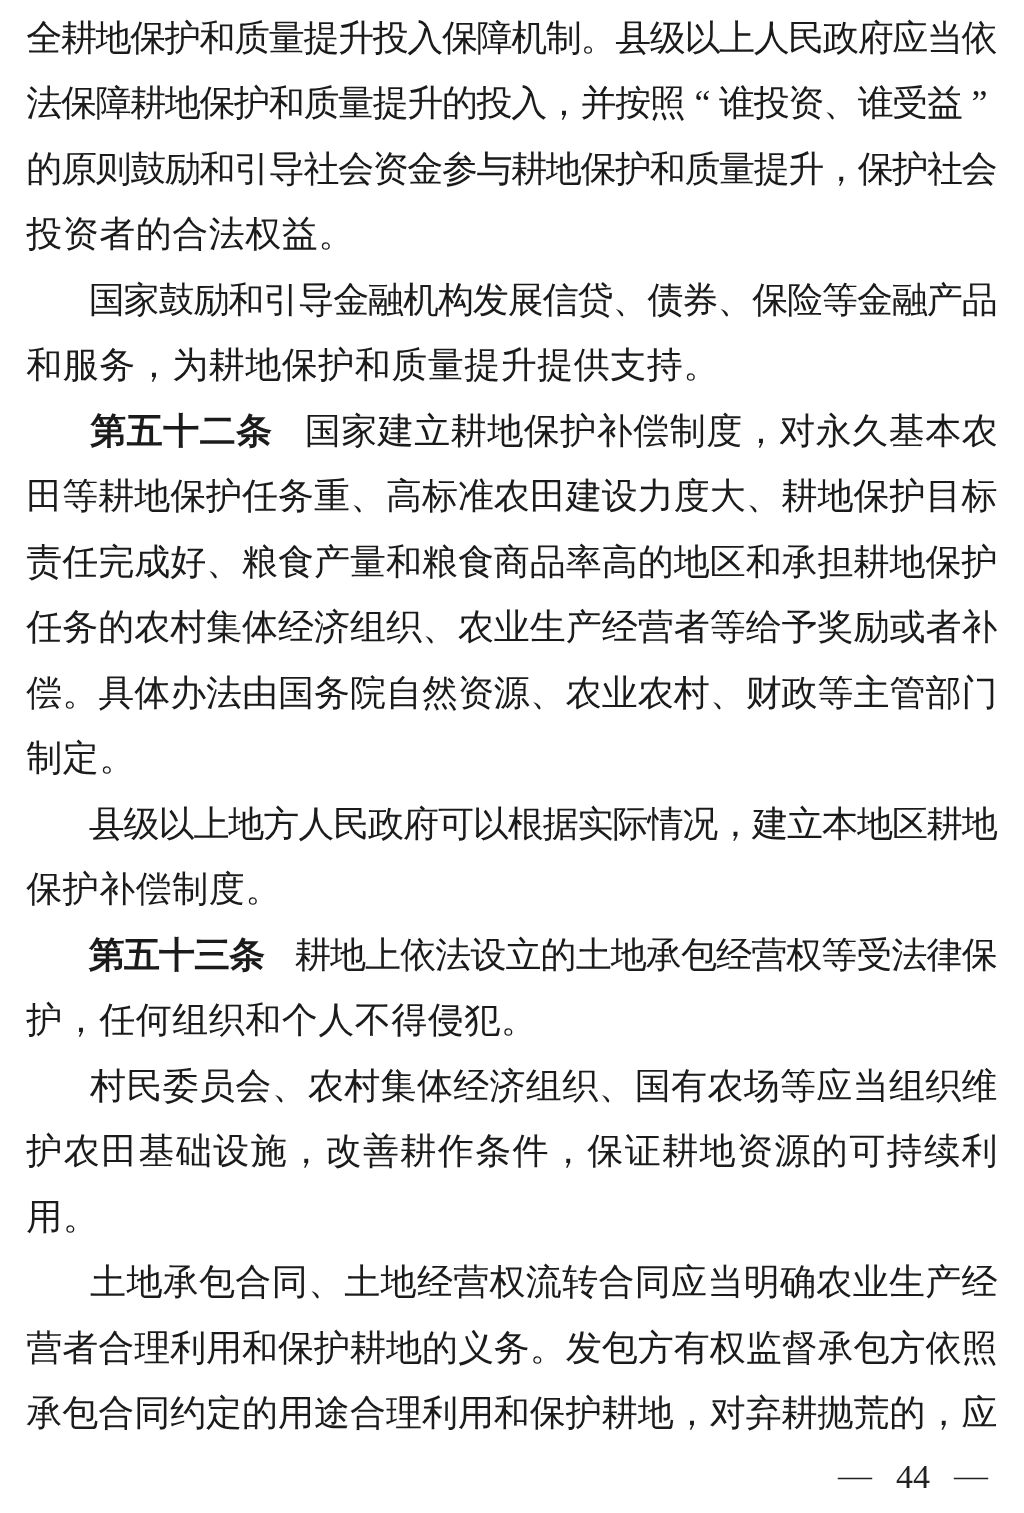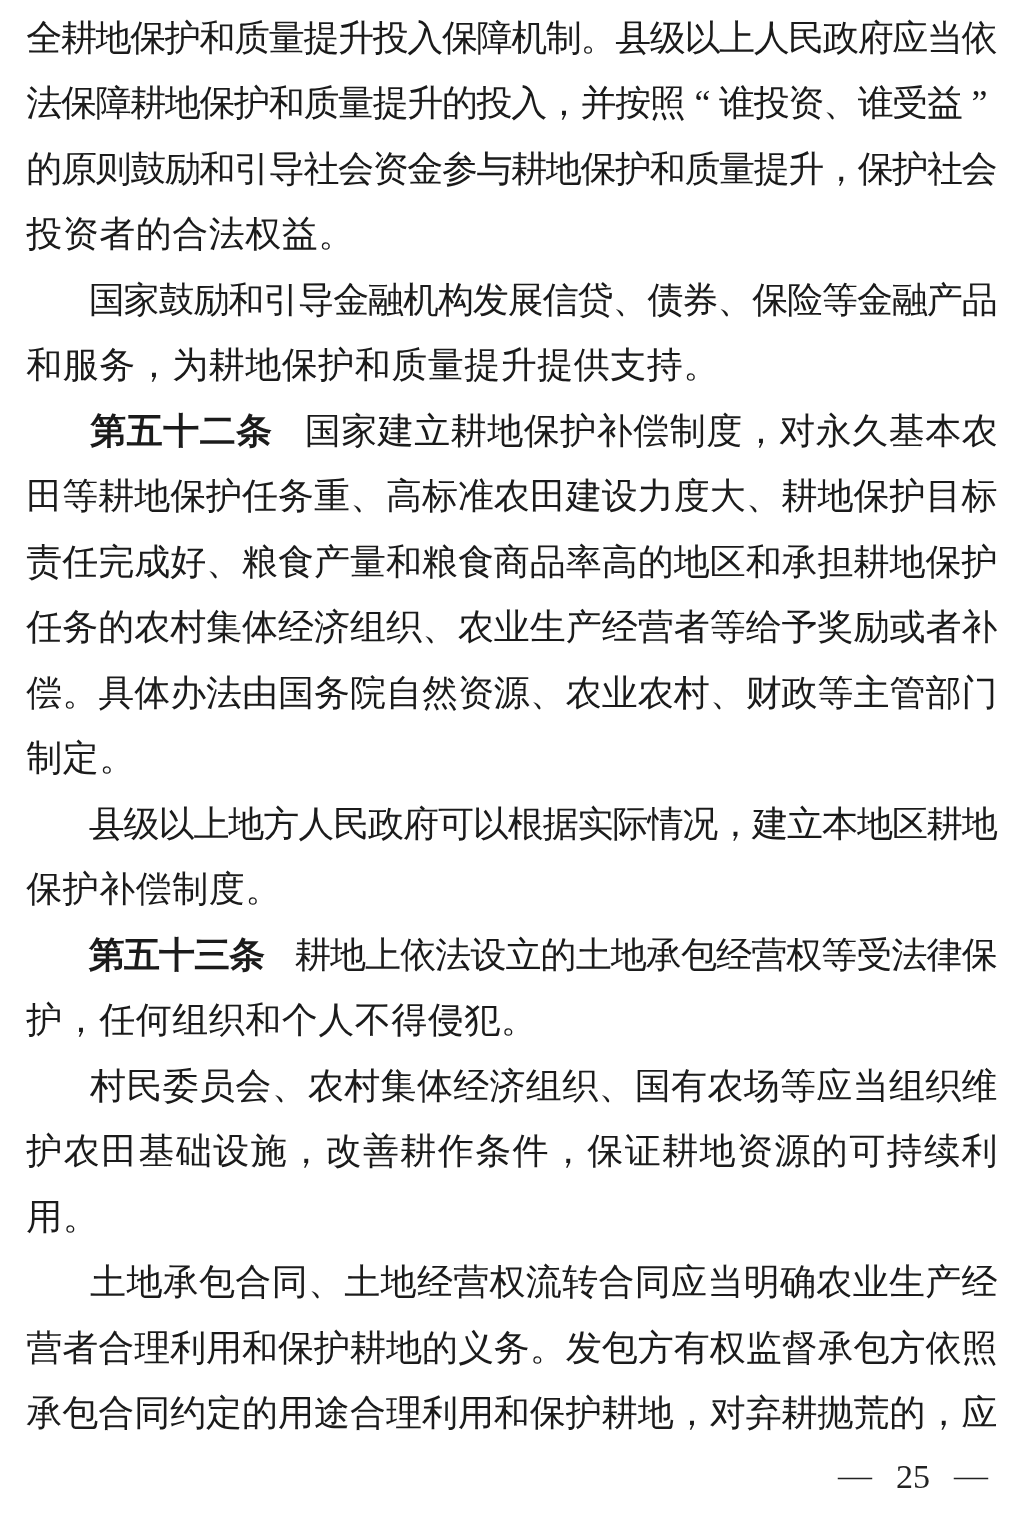--- a/index.html
+++ b/index.html
@@ -580,16 +580,16 @@
         <span class="char">抛</span>
         <span class="char">荒</span>
         <span class="char">的</span>
         <span class="char">，</span>
         <span class="char">应</span>
       </div>
     </div>
 
   <div class="page-footer">
     <span class="dash">—</span>
-    <span class="num">25</span>
+    <span class="num">44</span>
     <span class="dash">—</span>
   </div>
 </div>
 
 </body></html>

